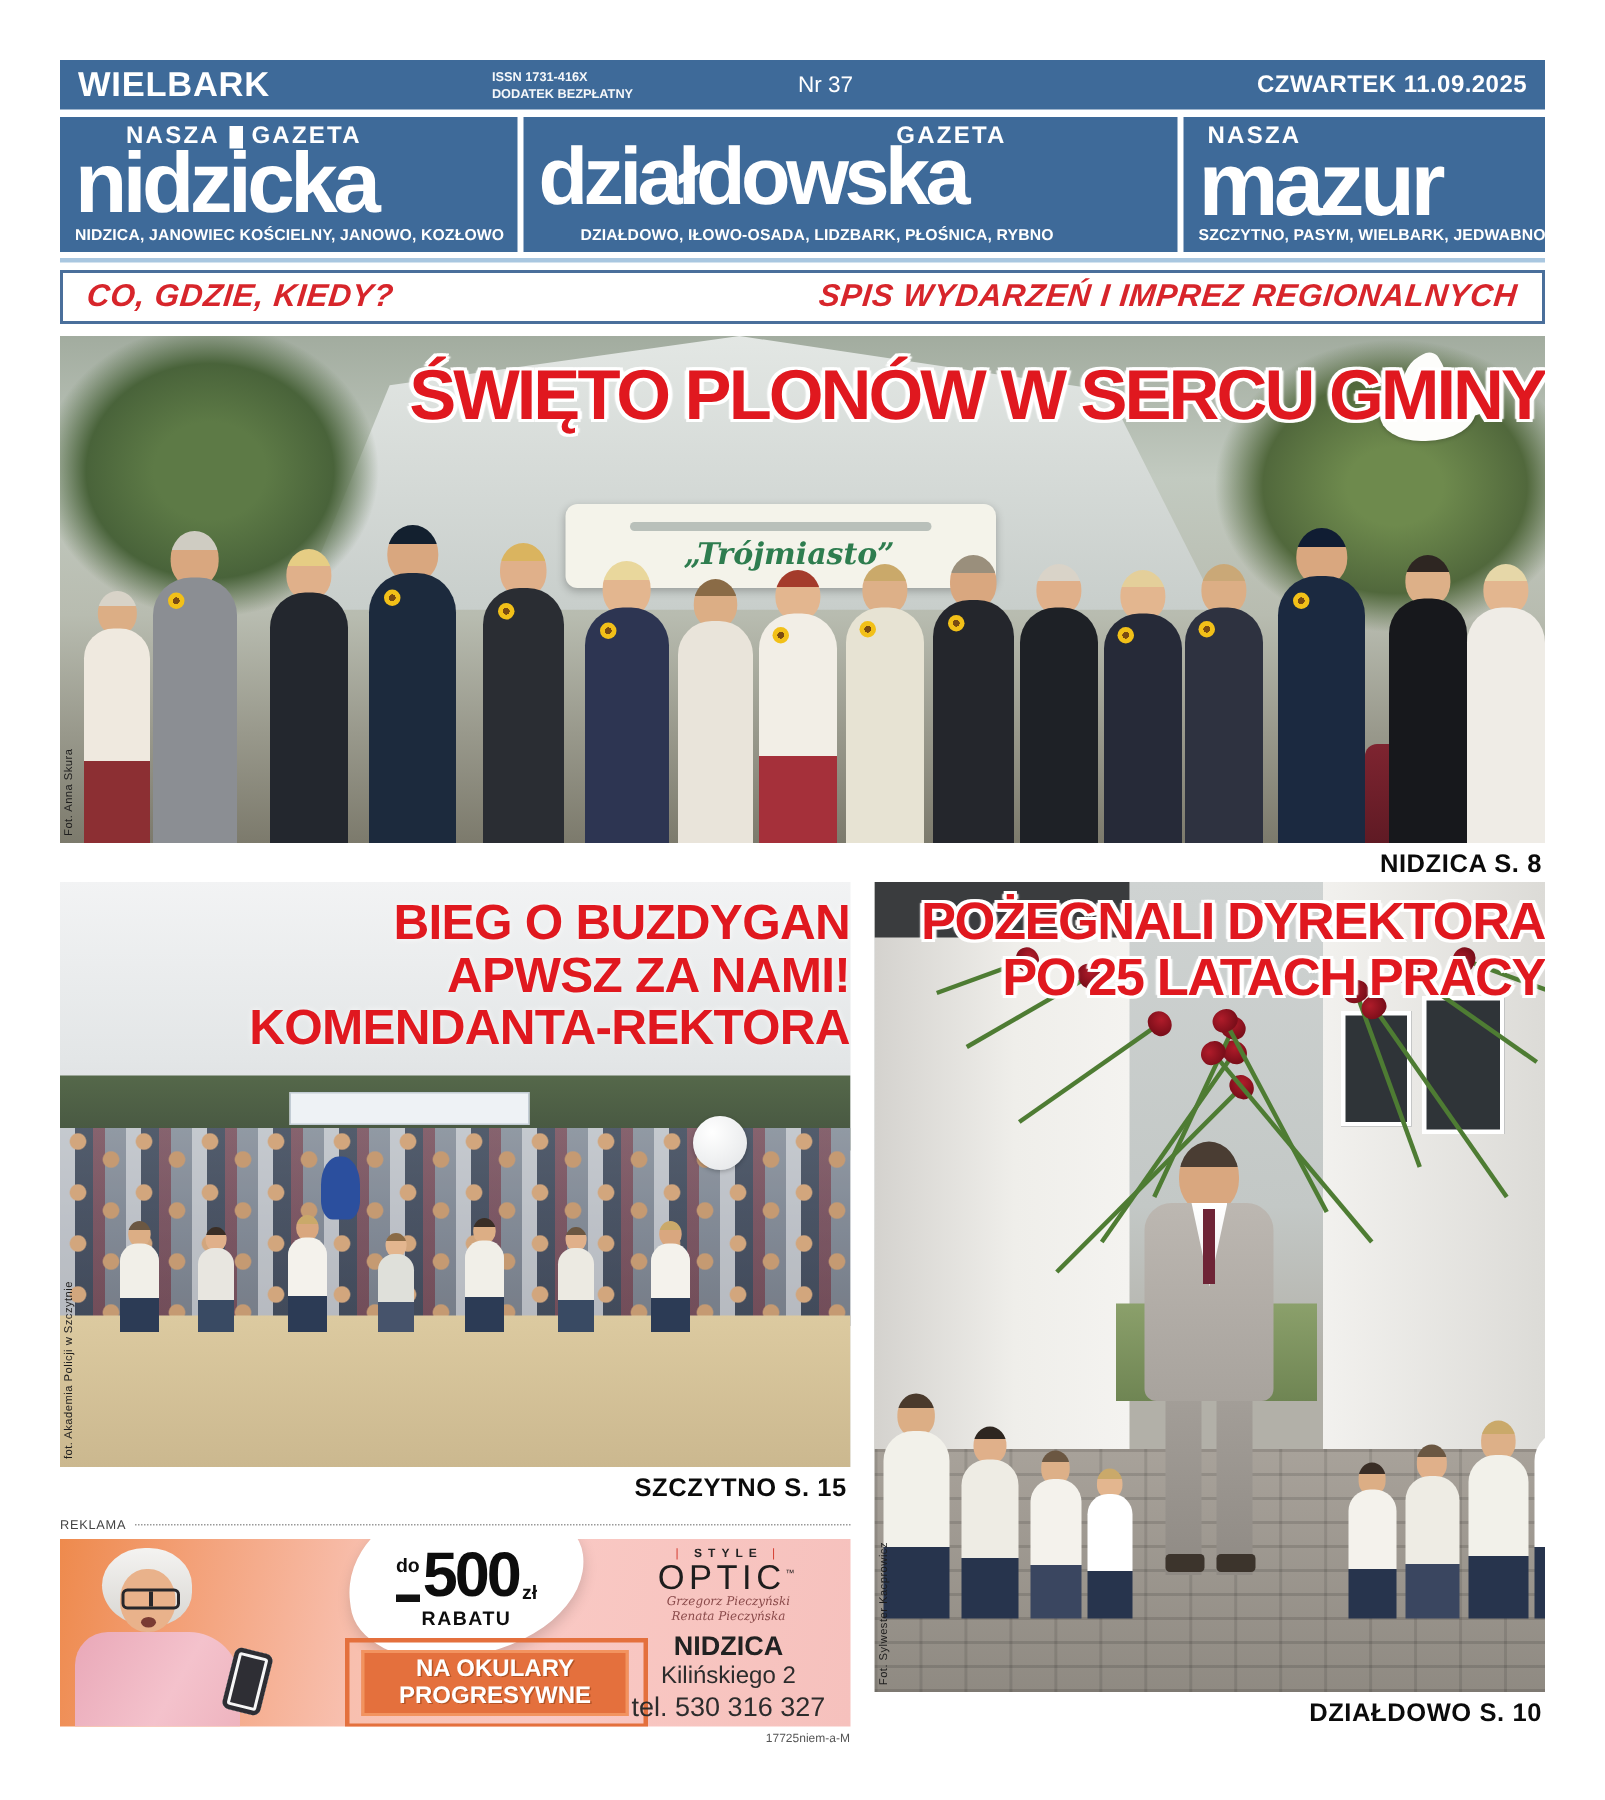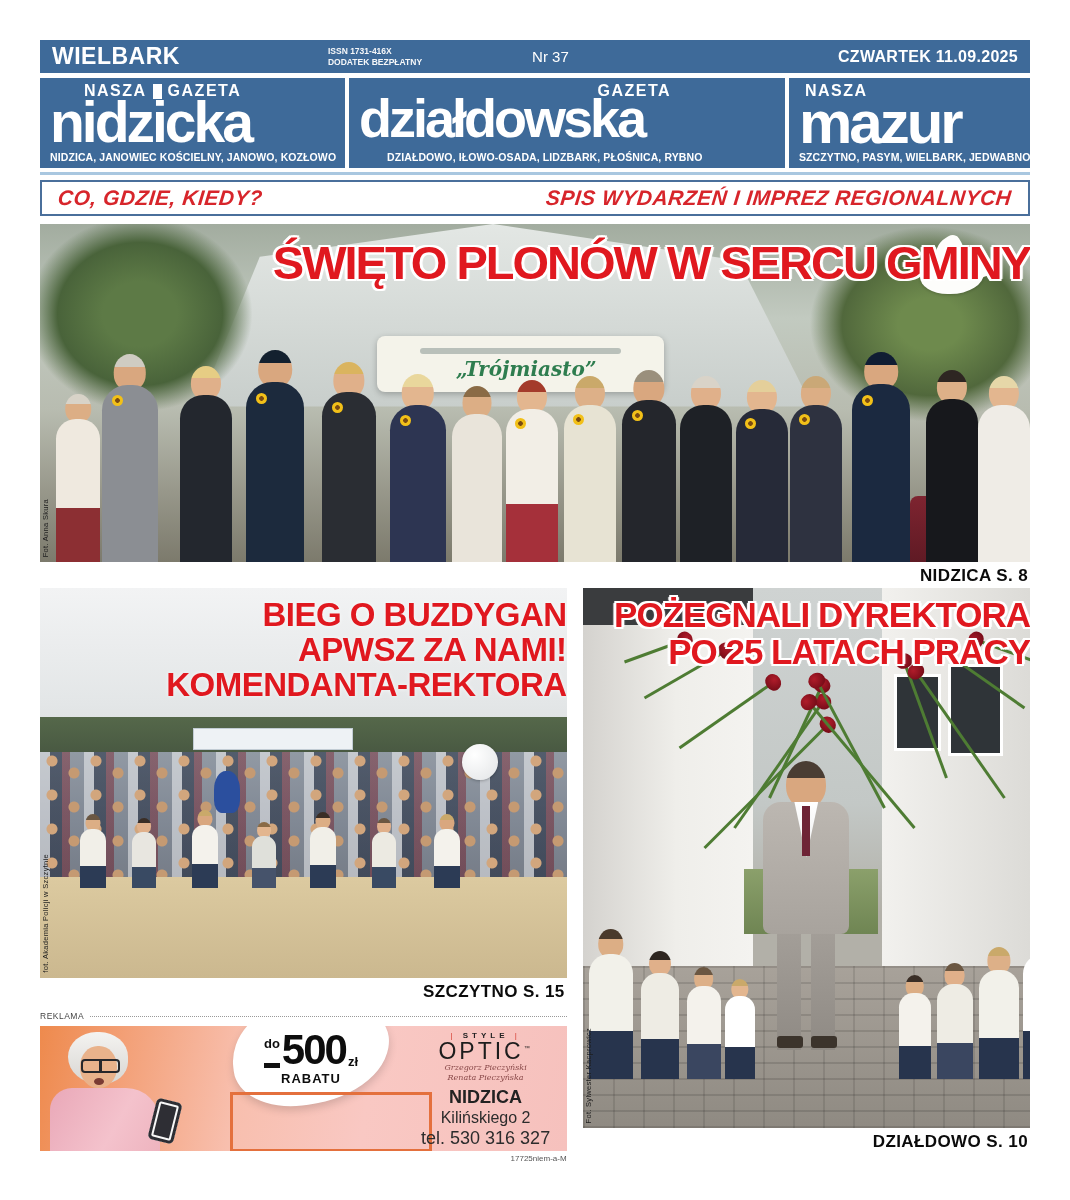--- a/index.html
+++ b/index.html
@@ -279,20 +279,24 @@
           <div class="ad-blob"></div>
           <div class="disc">
             <div class="row">
               <span class="pre">do</span>
               <span class="val">500</span>
               <span class="unit">zł</span>
             </div>
             <div class="suf">RABATU</div>
           </div>
           <div class="ad-frame"></div>
+          <div class="ad-box">
+            <span>NA OKULARY</span>
+            <span>PROGRESYWNE</span>
+          </div>
           <div class="ad-right">
             <div class="logo-style"><span class="pipe">|</span> <span>STYLE</span> <span class="pipe">|</span></div>
             <div class="logo-optic"><span>OPTIC</span><sup>™</sup></div>
             <div class="sig">
               <div>Grzegorz Pieczyński</div>
               <div>Renata Pieczyńska</div>
             </div>
             <div class="ad-city">NIDZICA</div>
             <div class="ad-addr">Kilińskiego 2</div>
             <div class="ad-phone">tel. 530 316 327</div>

